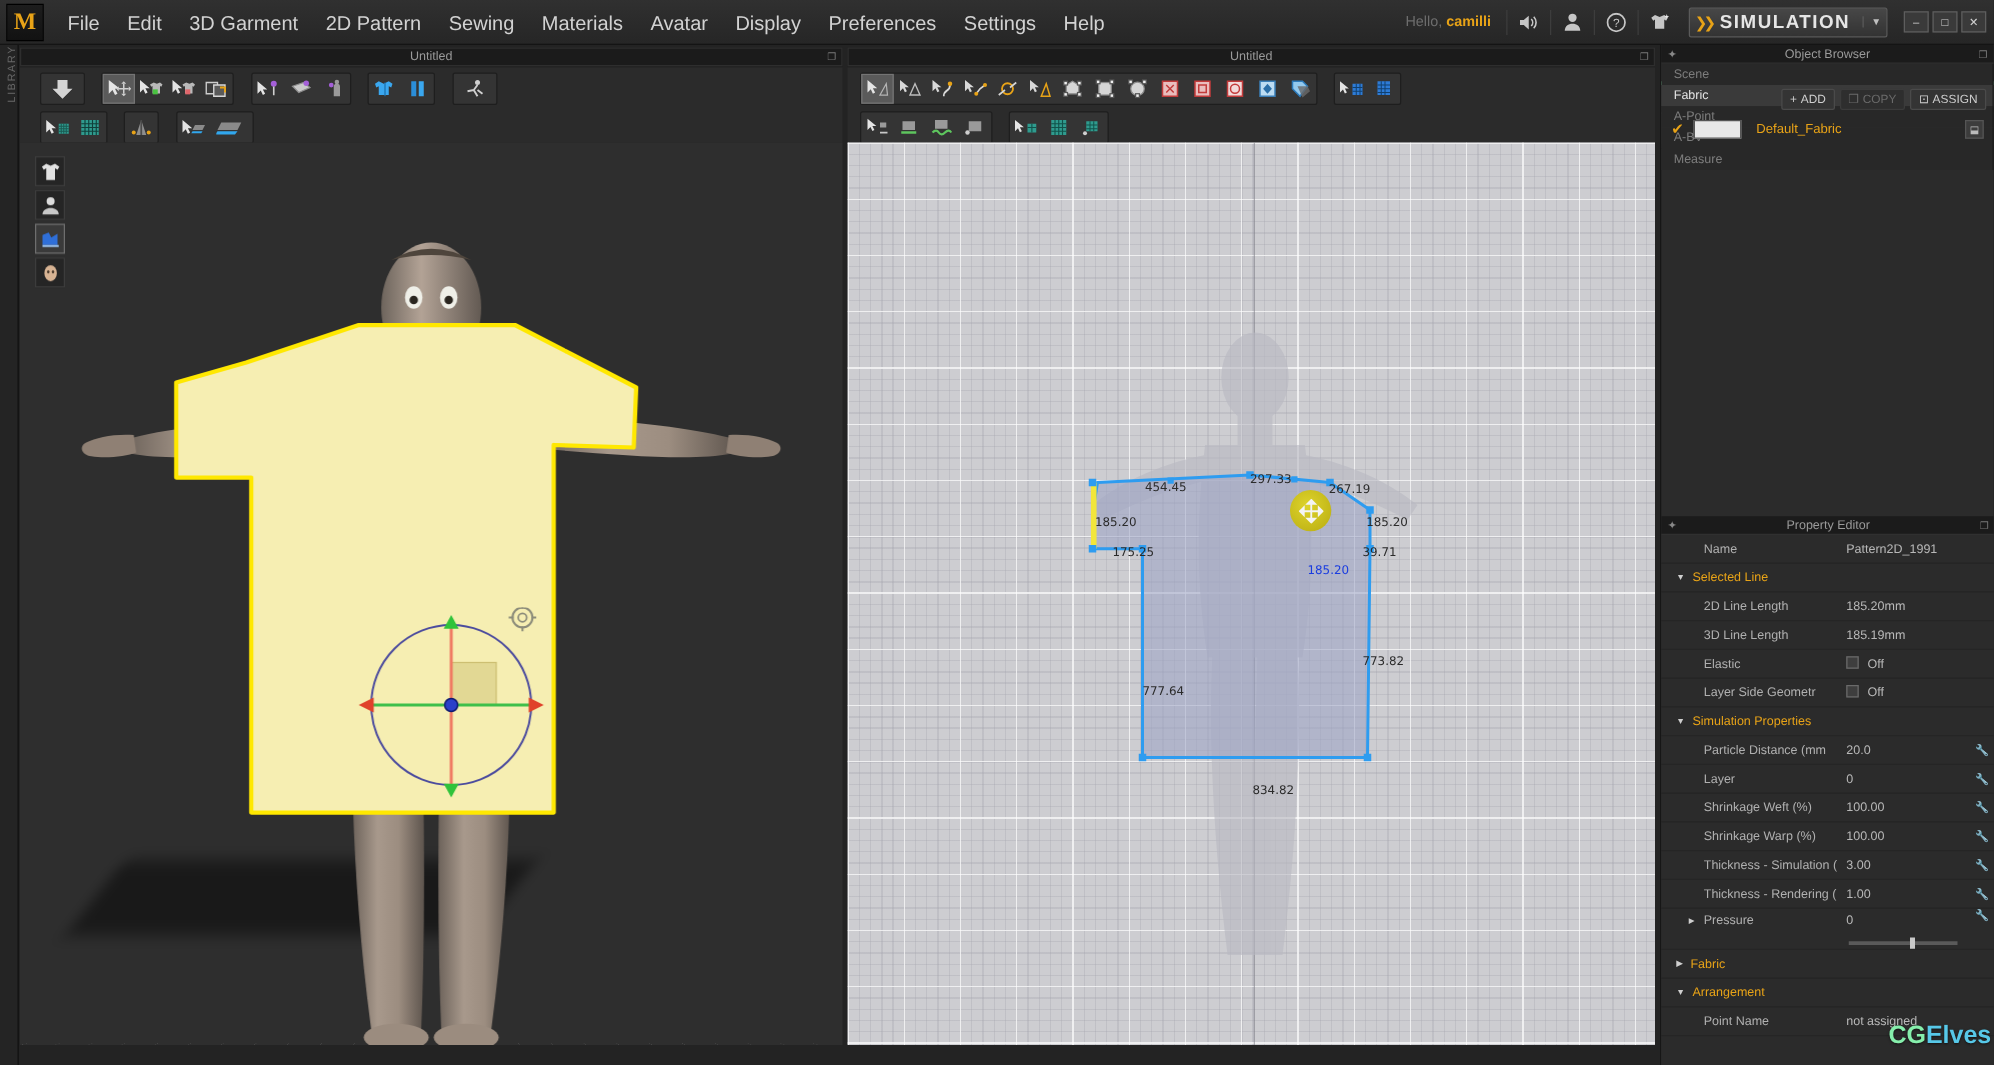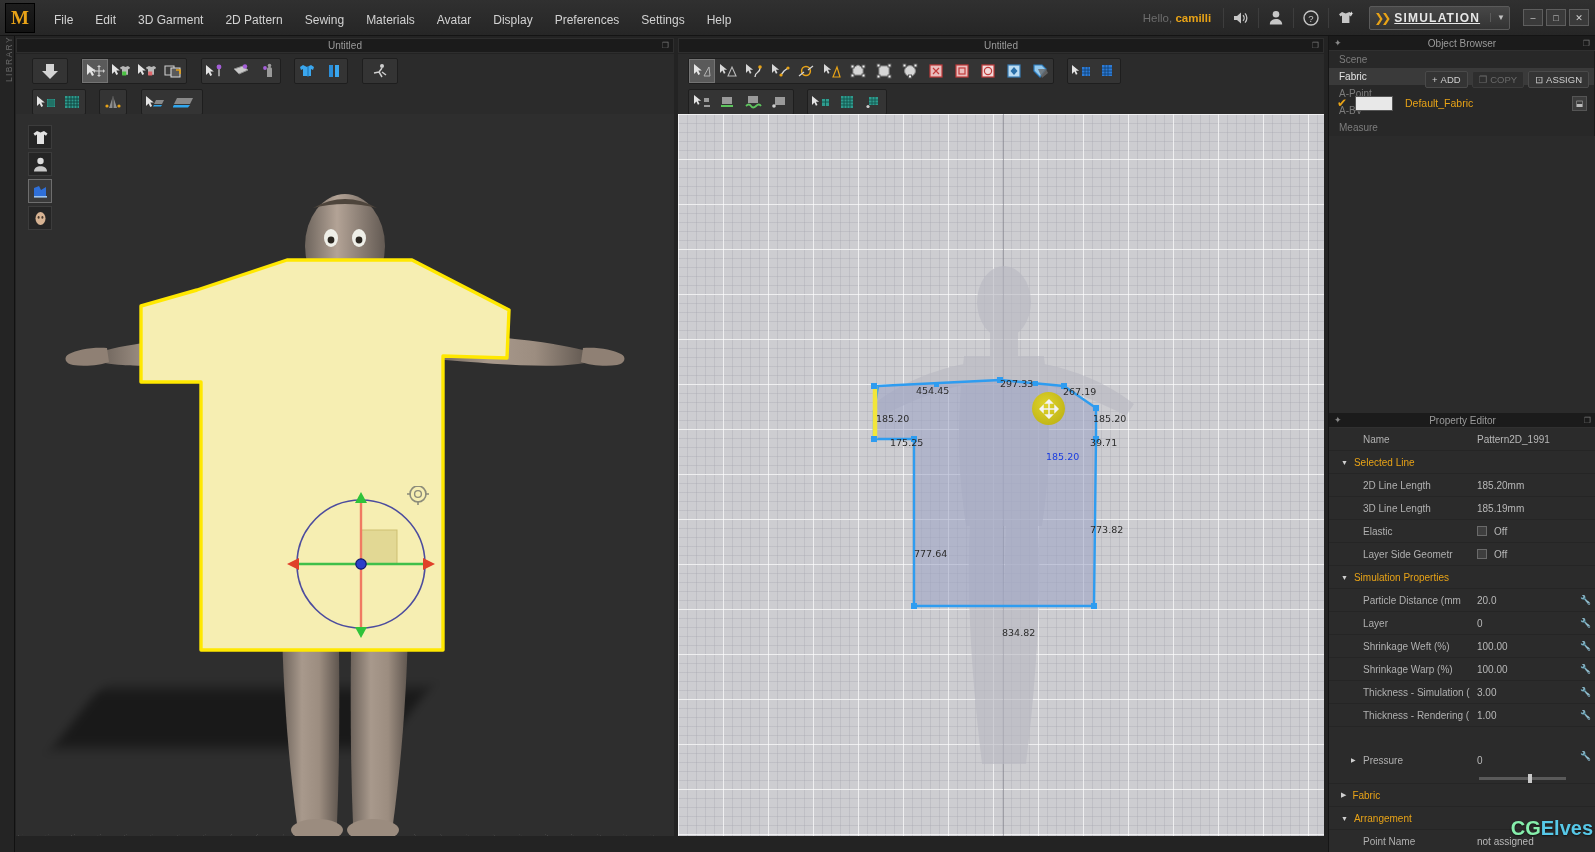--- a/index.html
+++ b/index.html
@@ -23,38 +23,38 @@
   .logo {
     width: 30px; height: 30px; margin-left: 5px; margin-right: 8px;
     background: linear-gradient(#1d1d1d,#121212);
     border: 1px solid #000;
     display: flex; align-items: center; justify-content: center;
     color: #e8a317; font-size: 19px; font-weight: bold;
     font-family: "Liberation Serif", serif;
   }
   .menu-item {
     padding: 0 11px; height: 32px; line-height: 36px;
-    font-size: 12px; color: #d2d2d2; cursor: default; white-space: nowrap;
+    font-size: 16px; color: #d2d2d2; cursor: default; white-space: nowrap;
   }
 
   .topright { margin-left: auto; display: flex; align-items: center; height: 36px; padding-right: 6px; }
   .hello { font-size: 11.5px; color: #6d6d6d; margin-right: 10px; white-space: nowrap; text-align: right; }
   .hello b { color: #e8a317; font-weight: bold; }
   .tr-sep { width: 1px; height: 20px; background: #3d3d3d; margin: 0 2px; }
   .tr-icon {
     width: 30px; height: 28px; display: flex; align-items: center; justify-content: center;
     color: #b4b4b4; cursor: default;
   }
   .simbtn {
     display: flex; align-items: center; height: 24px; margin-left: 8px;
     background: linear-gradient(#474747,#333);
     border: 1px solid #5a5a5a; border-radius: 2px; padding: 0 4px;
   }
   .simbtn .chev { color: #e8a317; font-size: 12px; margin-right: 6px; letter-spacing: -3px; }
-  .simbtn .simtxt { font-size: 12px; letter-spacing: 1.2px; color: #e6e6e6; font-weight: bold; text-decoration: underline; }
+  .simbtn .simtxt { font-size: 15px; letter-spacing: 1.2px; color: #e6e6e6; font-weight: bold; }
   .simbtn .drop { margin-left: 10px; padding-left: 6px; border-left: 1px solid #5a5a5a; font-size: 8px; color: #c0c0c0; }
   .wbtn {
     width: 20px; height: 17px; margin-left: 3px;
     border: 1px solid #5e5e5e; background: #3a3a3a;
     display: flex; align-items: center; justify-content: center;
     font-size: 9px; color: #d0d0d0;
   }
   .wgroup { display: flex; margin-left: 10px; }
 
   
@@ -849,21 +849,21 @@
           <div class="prow">
             <div class="plabel">Thickness - Simulation (</div>
             <div class="pvalue">3.00</div>
             <div class="pwrench" style="font-size: 9px;">🔧</div>
           </div>
           <div class="prow">
             <div class="plabel">Thickness - Rendering (</div>
             <div class="pvalue">1.00</div>
             <div class="pwrench" style="font-size: 9px;">🔧</div>
           </div>
-          <div class="prow" style="height: 33px; align-items: flex-start; margin-top: 24px;">
+          <div class="prow" style="height: 33px; align-items: flex-start;">
             <div class="plabel" style="padding-top: 4px;">Pressure</div>
             <div class="pvalue" style="padding-top: 4px;">0</div>
             <div class="pwrench" style="font-size: 9px;">🔧</div>
             <span style="position: absolute; left: 22px; top: 5px; font-size: 6px; color: rgb(207, 207, 207);">▶</span>
             <div class="slider">
               <div class="knob"></div>
             </div>
           </div>
           <div class="section">
             <span class="arr">▶</span>

